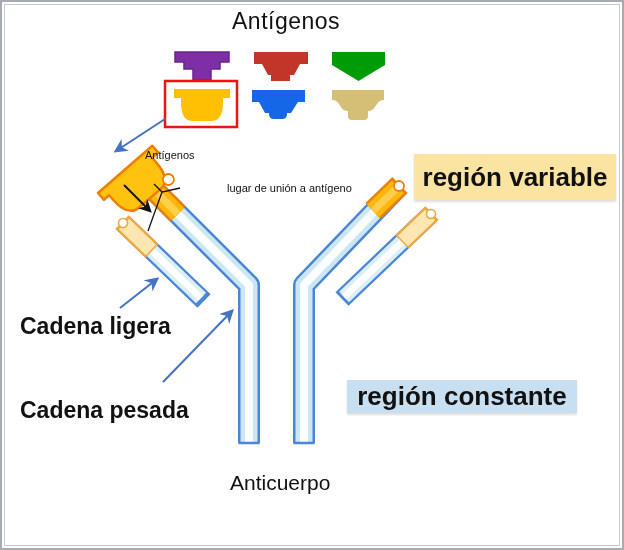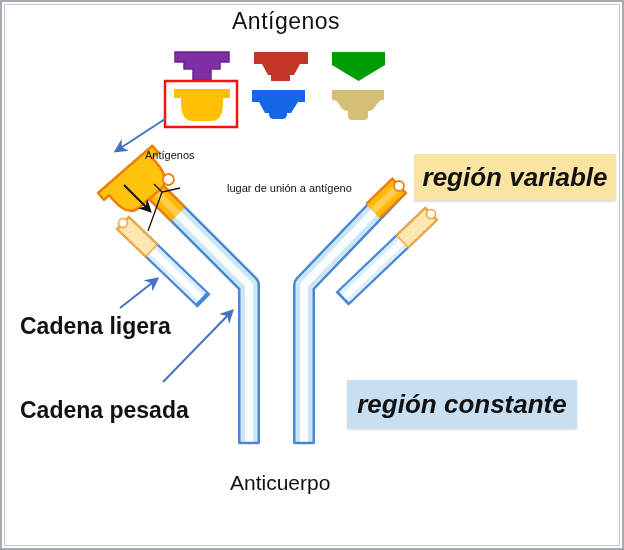--- a/index.html
+++ b/index.html
@@ -18,24 +18,23 @@
     border:1px solid #c6c9ce;
     pointer-events:none;
   }
   .layer{position:absolute;left:0;top:0;}
   .lbl{position:absolute;color:#111;white-space:nowrap;}
   .title{left:230px;top:6px;font-size:23px;letter-spacing:0.5px;}
   .tag{
     display:flex;align-items:center;justify-content:center;
     font-weight:600;
     box-shadow:0 2px 2px rgba(120,120,120,0.25);
-    font-style:italic;
   }
   .tag-variable{left:412px;top:152px;width:202px;height:46px;background:#FBE3A2;font-size:26px;}
-  .tag-constante{left:345px;top:378px;width:230px;height:48px;background:#C8DFF2;font-size:26px;}
+  .tag-constante{left:345px;top:378px;width:230px;height:33px;background:#C8DFF2;font-size:26px;}
   .chain-label{font-size:23px;font-weight:600;}
   .lbl-ligera{left:18px;top:311px;}
   .lbl-pesada{left:18px;top:379px;margin-top:16px;}
   .lbl-anticuerpo{left:228px;top:469px;font-size:21px;}
   .small{font-size:11px;}
   .lbl-antigeno{left:143px;top:147px;}
   .lbl-lugar{left:180px;top:180px;padding-left:45px;}
 </style>
 </head>
 <body>

